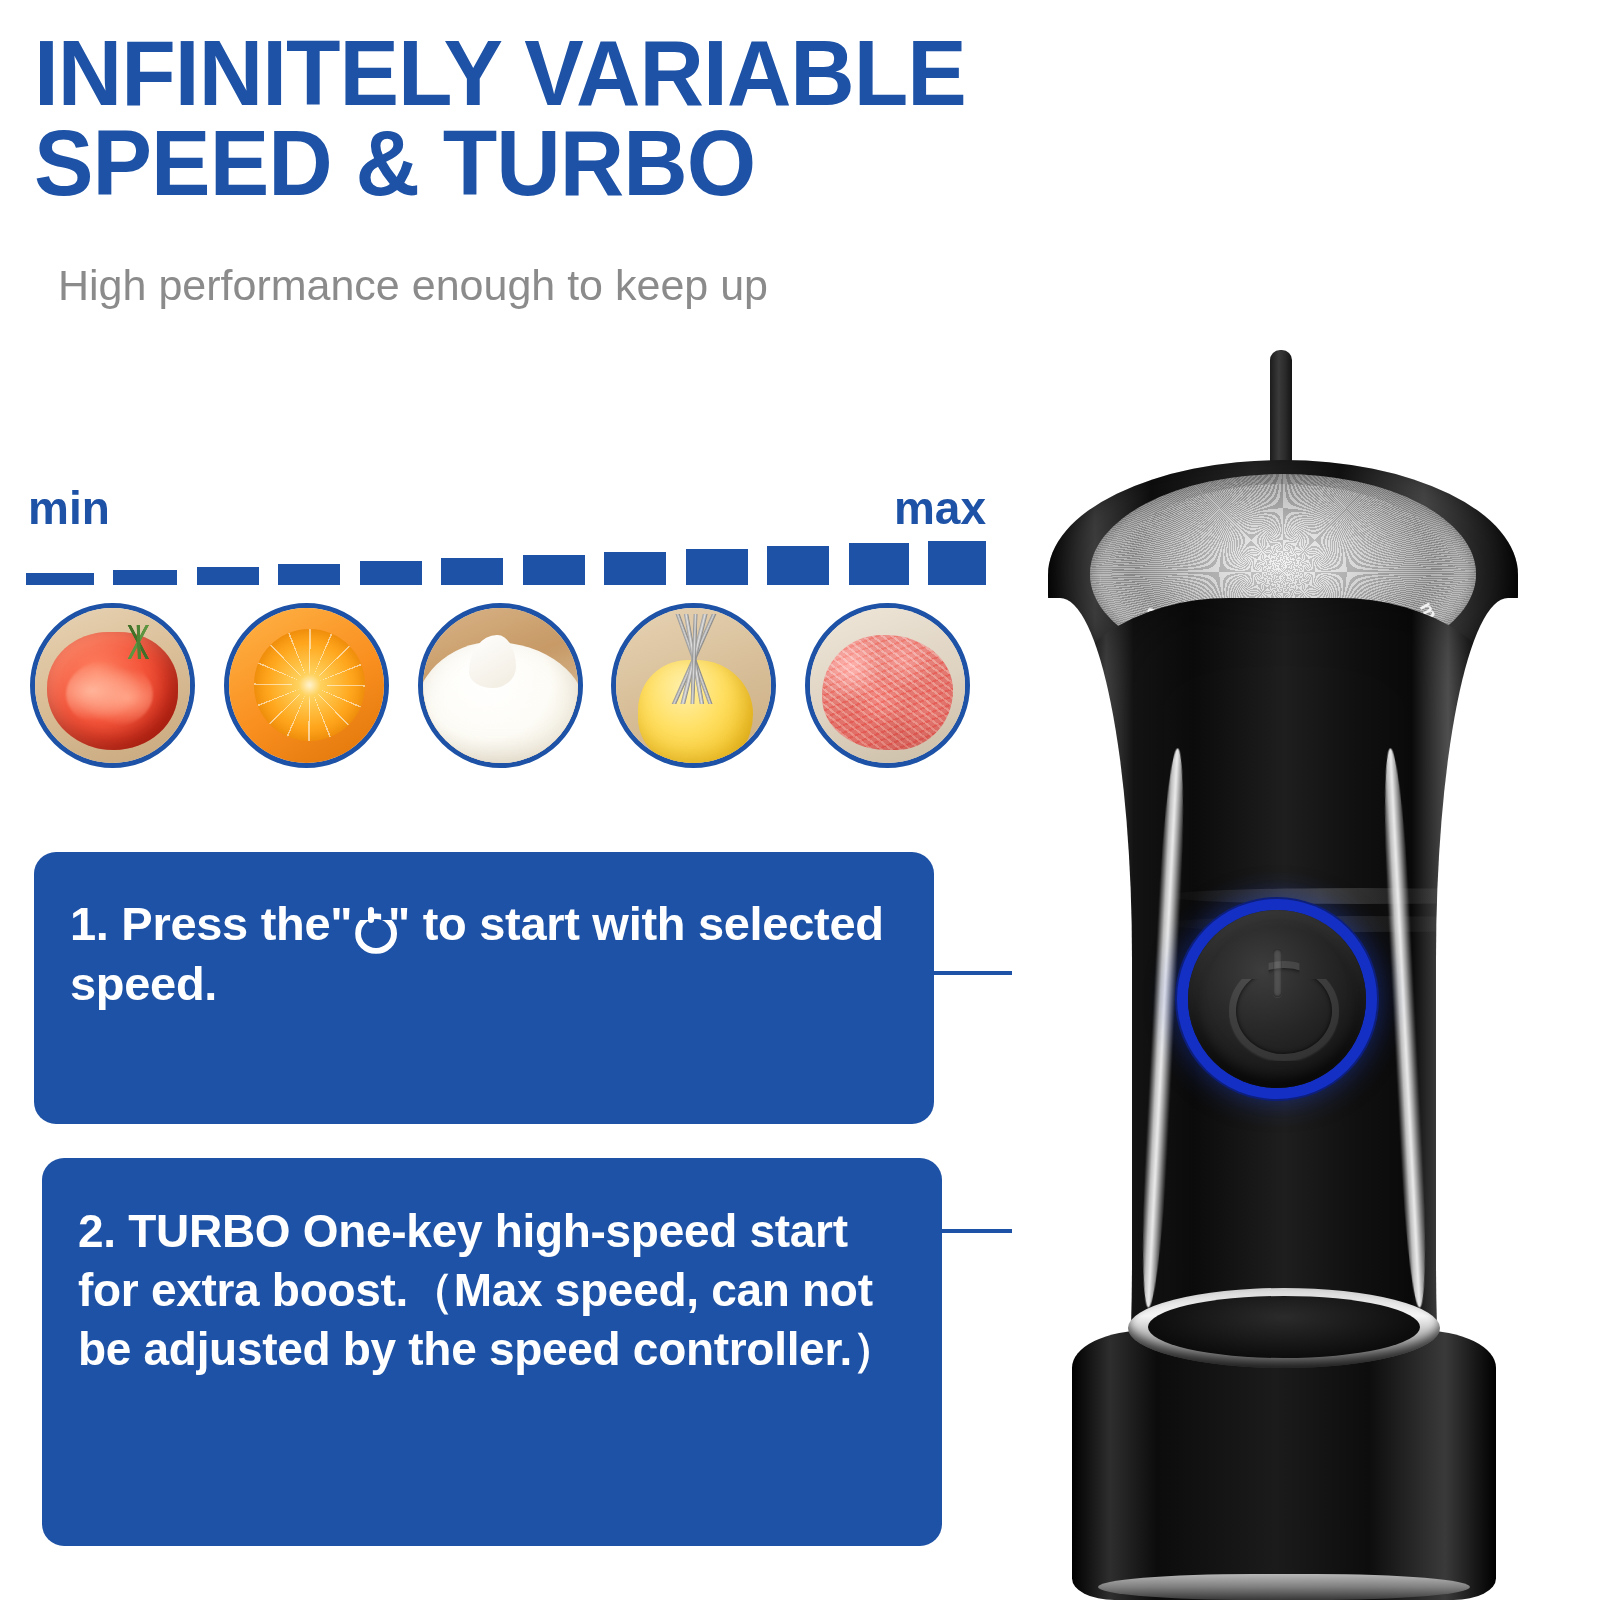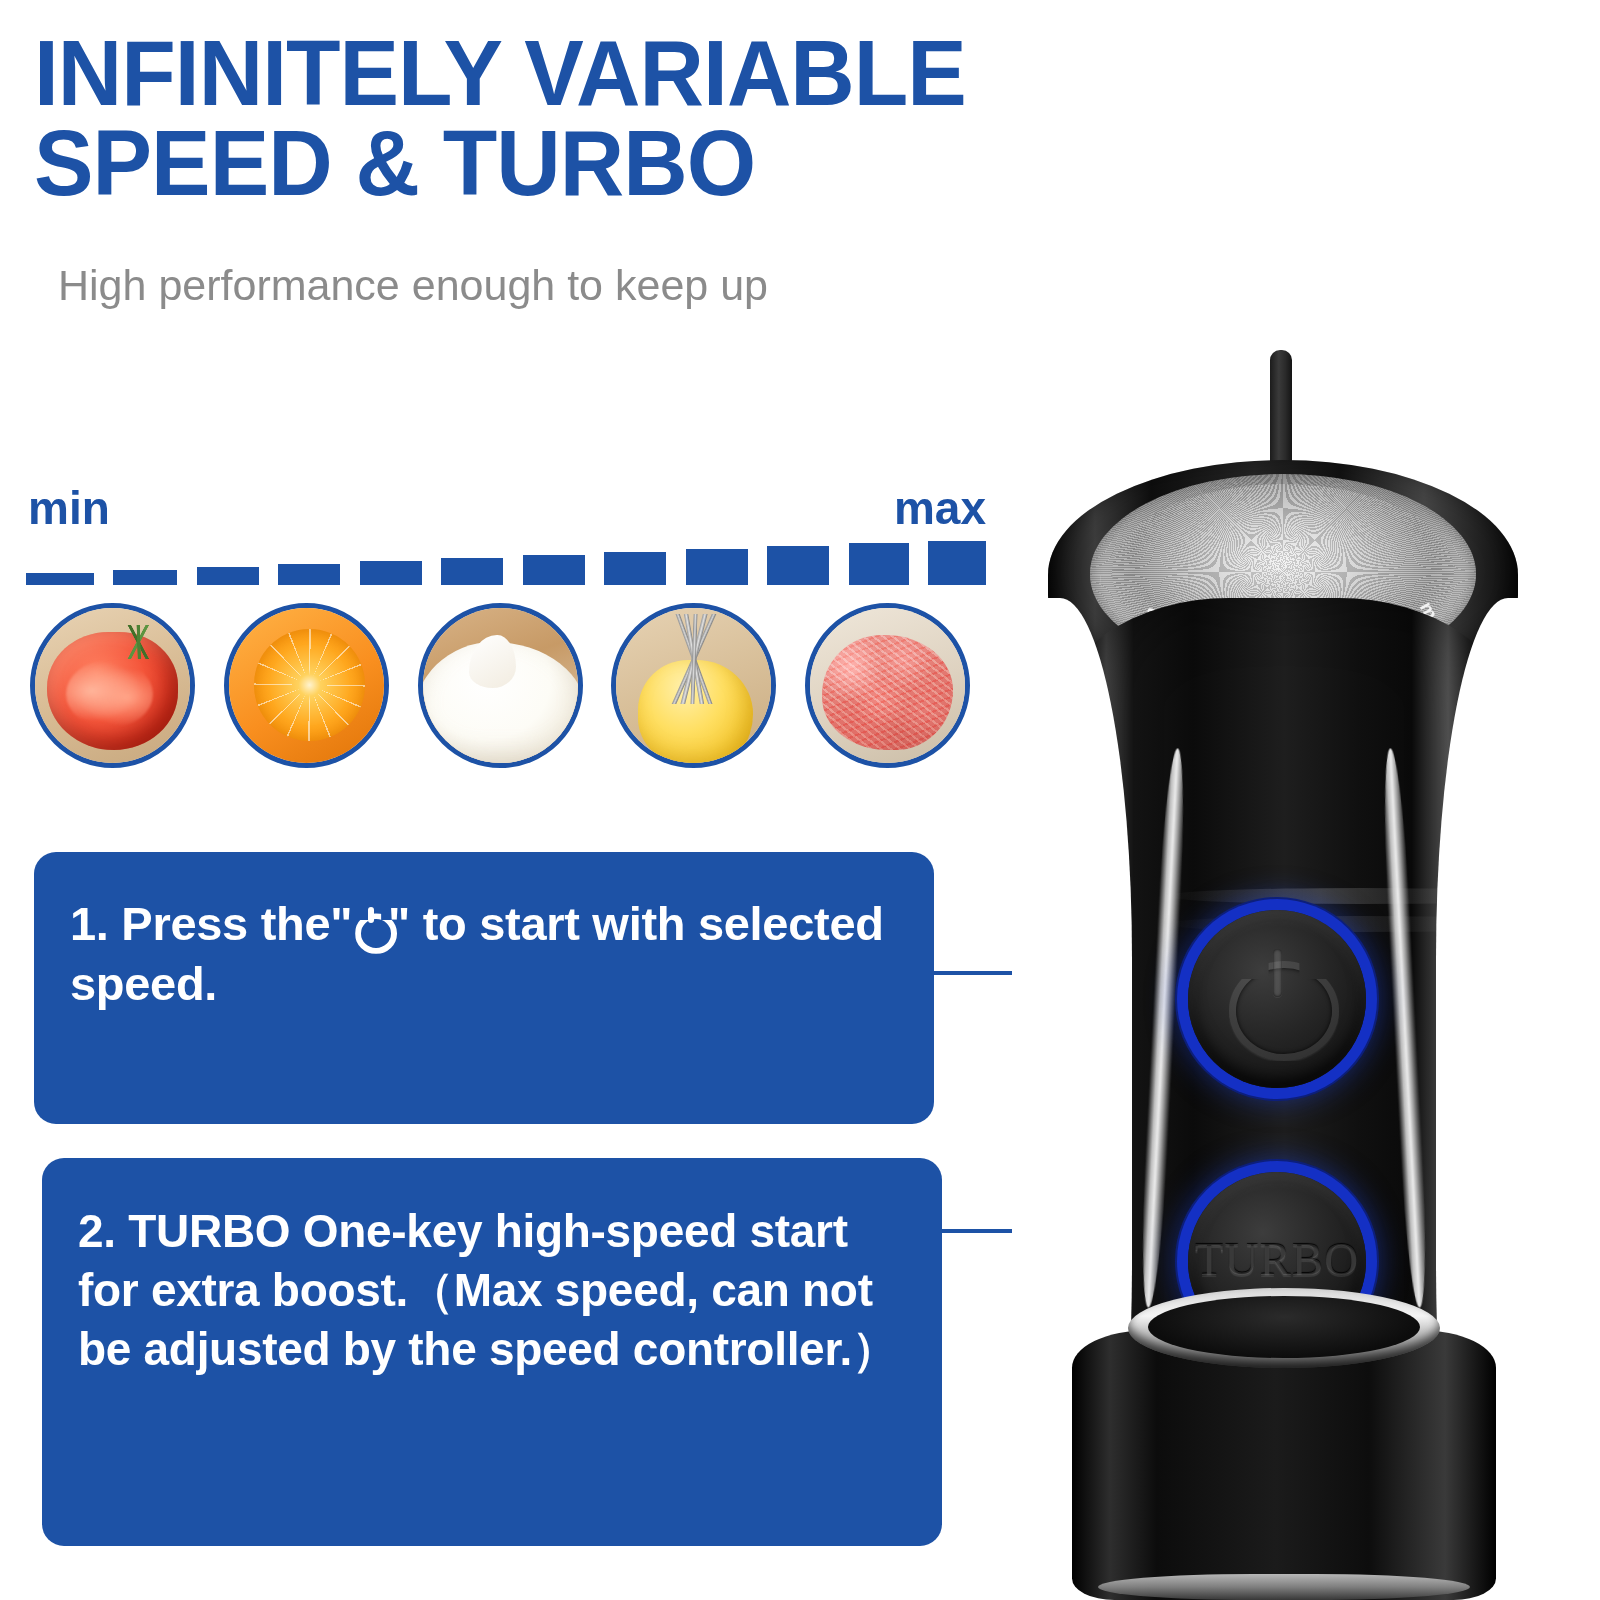--- a/index.html
+++ b/index.html
@@ -527,21 +527,18 @@
     <div class="chrome-strip" id="chrome-left"></div>
     <div class="chrome-strip" id="chrome-right"></div>
     <div class="waist-mask" id="waist-left"></div>
     <div class="waist-mask" id="waist-right"></div>
   </div>
 
   <div class="blender-button" id="btn-power">
     <div class="power-emboss"></div>
   </div>
 
-  <div class="blender-button" id="btn-turbo">
-    <div class="turbo-emboss">TURBO</div>
-  </div>
 
   <div id="bottom-flare"></div>
   <div id="bottom-ring"></div>
   <div id="bottom-ring-hole"></div>
   <div id="base-chrome"></div>
 </div>
 
 </body></html>

